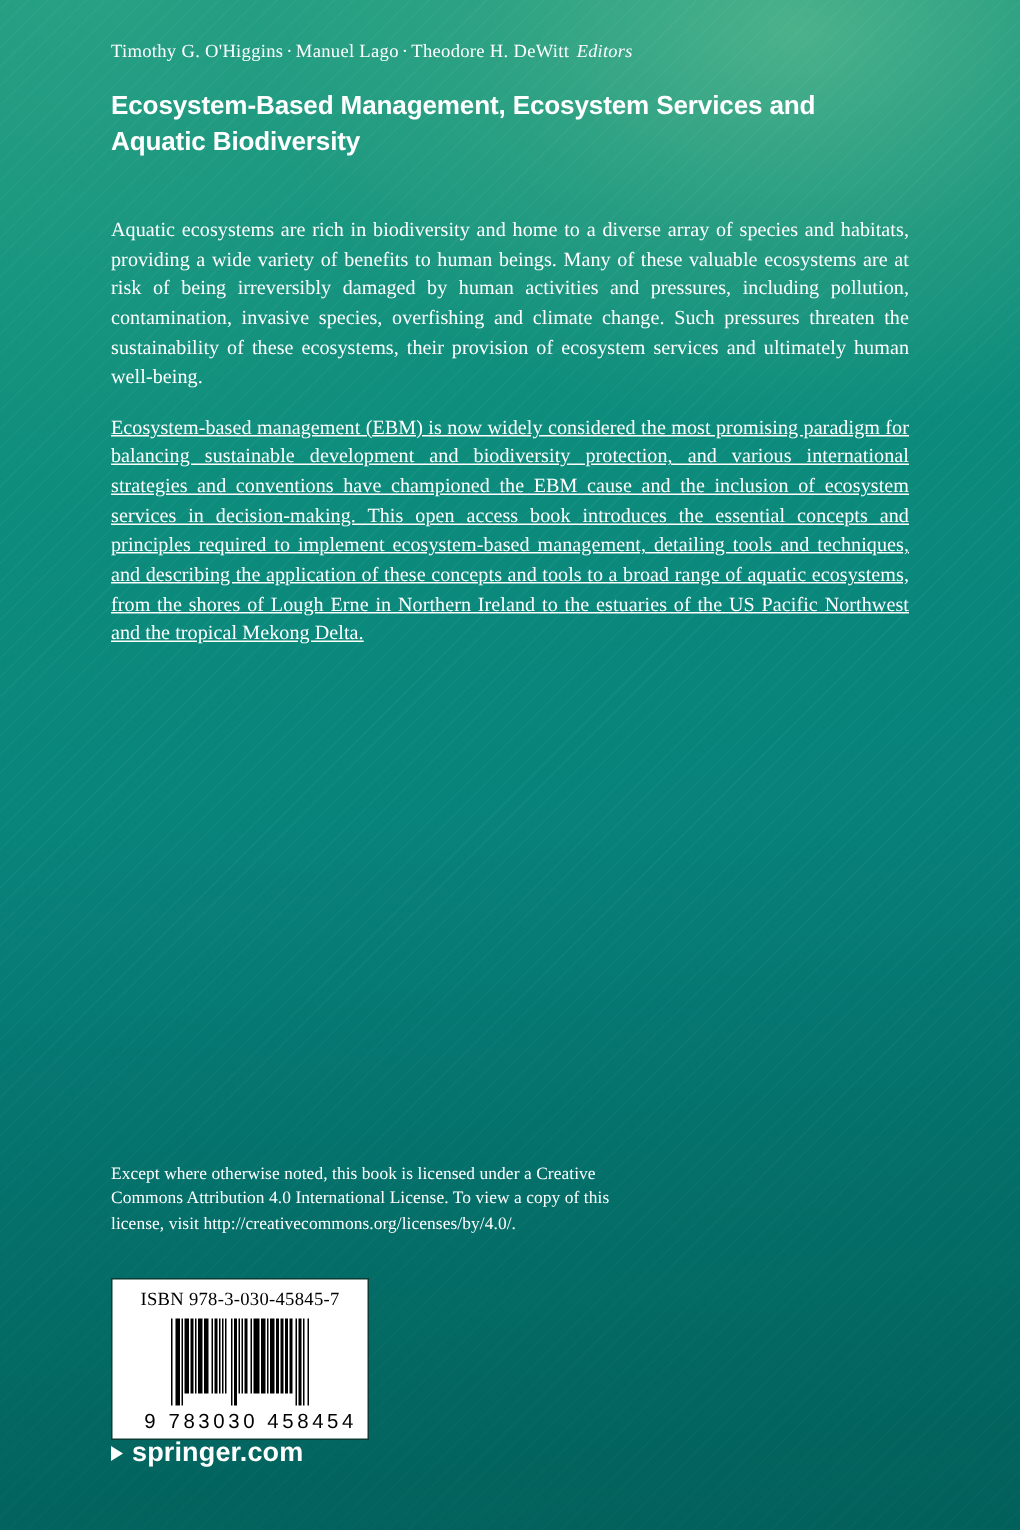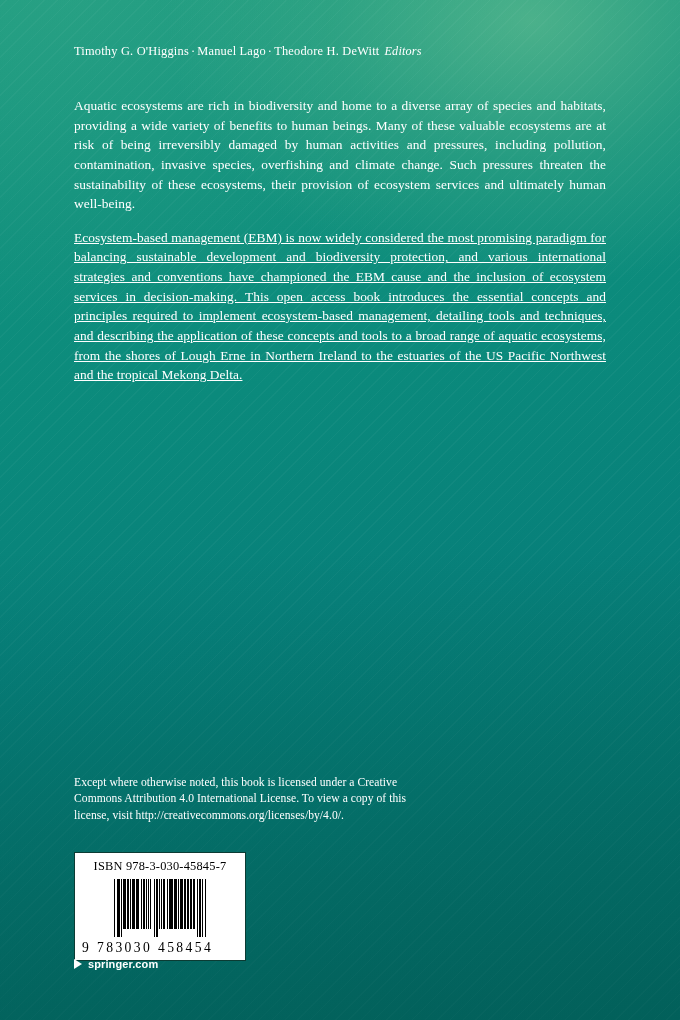--- a/index.html
+++ b/index.html
@@ -50,21 +50,21 @@
     pointer-events: none;
   }
 
   .content {
     position: relative;
     z-index: 2;
     padding: 0 74px 0 74px;
   }
 
   .editors {
-    padding-top: 44px;
+    padding-top: 27px;
     font-size: 12.4px;
     letter-spacing: 0.2px;
     color: #ffffff;
   }
   .editors .sep {
     padding: 0 2px;
   }
   .editors .role {
     font-style: italic;
     padding-left: 5px;
@@ -200,39 +200,39 @@
     justify-content: center;
     gap: 0;
     padding: 0 2px;
   }
   .bars span {
     display: block;
     background: #000000;
   }
   .barcode-digits {
     color: #000000;
-    font-family: Liberation Serif, serif;
+    font-family: Liberation Sans, sans-serif;
     font-size: 13.6px;
-    text-align: left;
+    text-align: right;
     letter-spacing: 2.4px;
     margin-top: 3px;
     white-space: nowrap;
   }
 
   .springer {
     position: absolute;
     left: 74px;
     top: 958px;
     z-index: 3;
     display: flex;
     align-items: center;
     gap: 6px;
     font-family: "Liberation Sans", sans-serif;
     font-weight: bold;
-    font-size: 11px;
+    font-size: 18px;
     color: #ffffff;
     letter-spacing: 0.1px;
     text-align: right;
   }
   .springer .tri {
     width: 0;
     height: 0;
     border-left: 8px solid #ffffff;
     border-top: 5px solid transparent;
     border-bottom: 5px solid transparent;
@@ -242,20 +242,21 @@
 <body>
 
 <div class="cover">
 
   <div class="content">
 
     <div class="editors">
       <span>Timothy G. O'Higgins</span><span class="sep">·</span><span>Manuel Lago</span><span class="sep">·</span><span>Theodore H. DeWitt</span><span class="role">Editors</span>
     </div>
 
+    <div class="title">Ecosystem-Based Management, Ecosystem Services and Aquatic Biodiversity</div>
 
 
     <div class="blurb">
       <p>Aquatic ecosystems are rich in biodiversity and home to a diverse array of species and habitats, providing a wide variety of benefits to human beings. Many of these valuable ecosystems are at risk of being irreversibly damaged by human activities and pressures, including pollution, contamination, invasive species, overfishing and climate change. Such pressures threaten the sustainability of these ecosystems, their provision  of ecosystem services and ultimately human well-being.</p>
       <p>Ecosystem-based management (EBM) is now widely considered the most  promising paradigm for balancing sustainable development and biodiversity protection, and various international strategies and conventions have championed the EBM cause and the inclusion of ecosystem services in decision-making. This open access book introduces the essential concepts and principles required to implement ecosystem-based management, detailing tools and techniques, and describing the application of these concepts and tools to a broad range of aquatic ecosystems, from the shores of Lough Erne in Northern Ireland to the estuaries of the US Pacific Northwest and the tropical Mekong Delta.</p>
     </div>
 
   </div>
 
   <div class="license-row">

